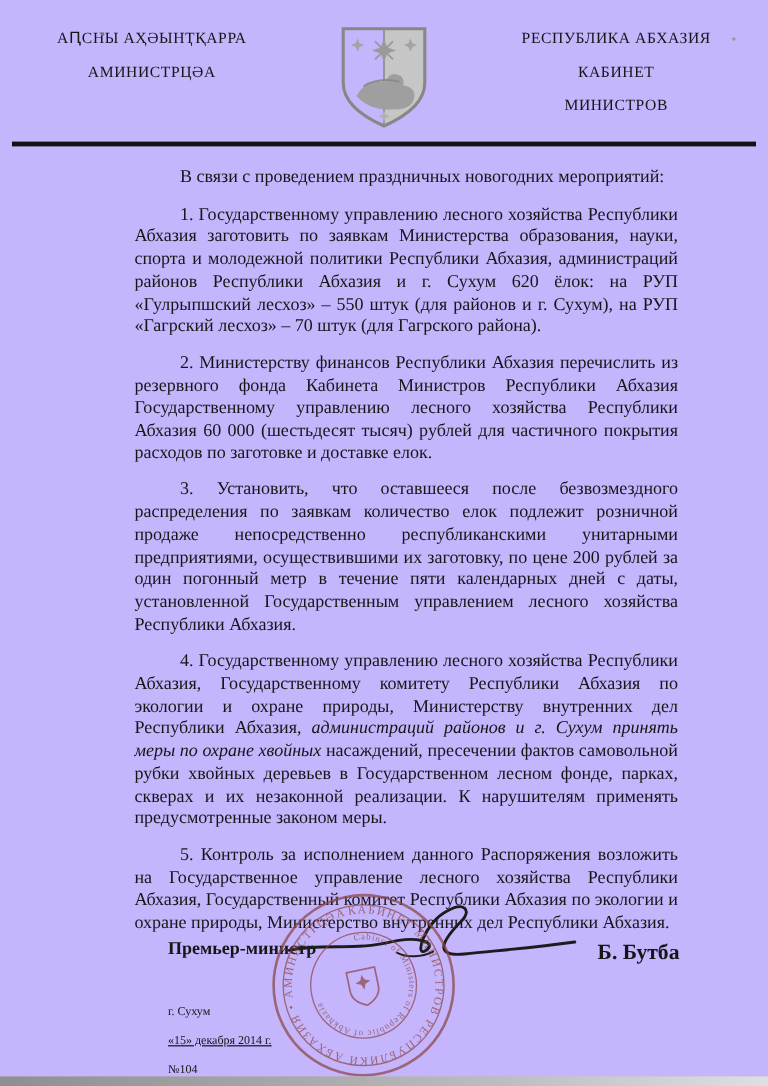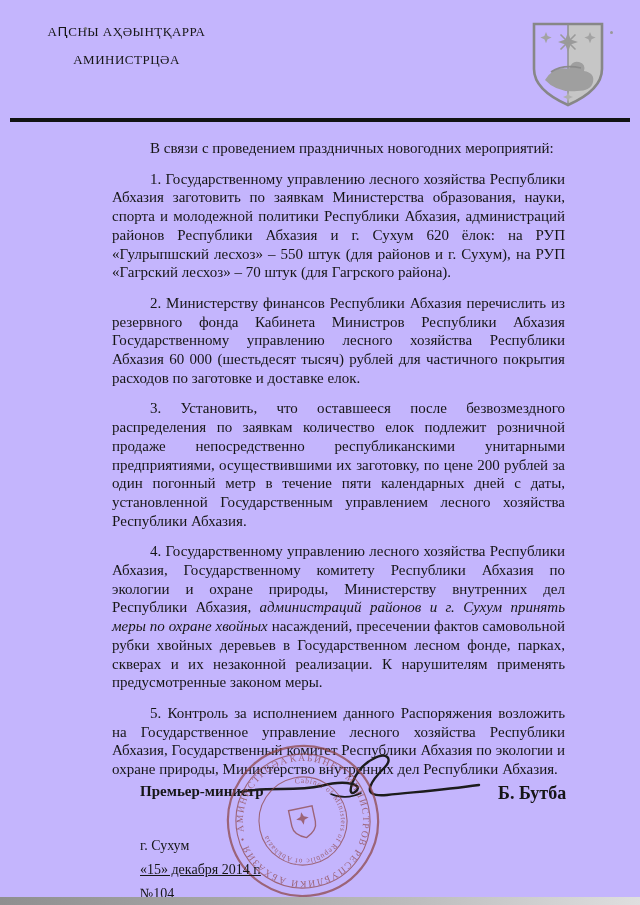--- a/index.html
+++ b/index.html
@@ -76,21 +76,21 @@
   .sig-name {
     position: absolute;
     left: 498px; top: 783px;
     font-size: 18px;
     font-weight: bold;
   }
   .signature-svg {
     position: absolute;
     left: 235px; top: 750px;
   }
-  .meta-line { position: absolute; left: 140px; font-size: 14px; }
+  .meta-line { position: absolute; left: 140px; font-size: 10px; }
   .meta-place  { top: 838px; }
   .meta-date   { top: 862px; text-decoration: underline; }
   .meta-number { top: 886px; }
   
   .stamp {
     position: absolute;
     left: 224px; top: 742px;
     width: 158px; height: 158px;
     transform: rotate(-12deg);
     opacity: 0.72;
@@ -130,20 +130,25 @@
         <path d="M19 12 l1.6 4 4 1.6 -4 1.6 -1.6 4 -1.6 -4 -4 -1.6 4 -1.6 z" fill="#a3a3a3"></path>
         <path d="M63 12 l1.6 4 4 1.6 -4 1.6 -1.6 4 -1.6 -4 -4 -1.6 4 -1.6 z" fill="#a3a3a3"></path>
 
         <path d="M18 60 q9 -15 24 -11 q3 -9 10 -7 q7 2 5 9 q11 2 9 11 q-2 9 -16 9 q-20 2 -32 -11 z" fill="#9f9f9f"></path>
         <path d="M24 52 q12 -8 30 -4" stroke="#8b8b8b" stroke-width="1.6" fill="none"></path>
 
         <path d="M41 72 l1.4 3.6 3.6 1.4 -3.6 1.4 -1.4 3.6 -1.4 -3.6 -3.6 -1.4 3.6 -1.4 z" fill="#b0b0b0"></path>
       </svg>
     </div>
 
+    <div class="head-col">
+      <div>РЕСПУБЛИКА АБХАЗИЯ</div>
+      <div>КАБИНЕТ</div>
+      <div>МИНИСТРОВ</div>
+    </div>
   </header>
 
   <div class="header-rule"></div>
 
 
   <div class="doc-body">
     <p>В связи с проведением праздничных новогодних мероприятий:</p>
     <p>1. Государственному управлению лесного хозяйства Республики Абхазия заготовить по заявкам Министерства образования, науки, спорта и молодежной политики Республики Абхазия, администраций районов Республики Абхазия и г. Сухум 620 ёлок:  на  РУП «Гулрыпшский лесхоз» – 550 штук (для районов и г. Сухум), на РУП «Гагрский лесхоз» – 70 штук (для Гагрского района).</p>
     <p>2. Министерству финансов Республики Абхазия перечислить из резервного фонда Кабинета Министров Республики Абхазия Государственному управлению лесного хозяйства Республики Абхазия 60 000 (шестьдесят тысяч) рублей для частичного покрытия расходов по заготовке и доставке елок.</p>
     <p>3. Установить, что оставшееся после безвозмездного распределения по заявкам количество елок подлежит розничной продаже непосредственно республиканскими унитарными предприятиями, осуществившими их заготовку, по цене 200 рублей за один погонный метр в течение пяти календарных дней  с даты, установленной Государственным управлением лесного хозяйства Республики Абхазия.</p>

